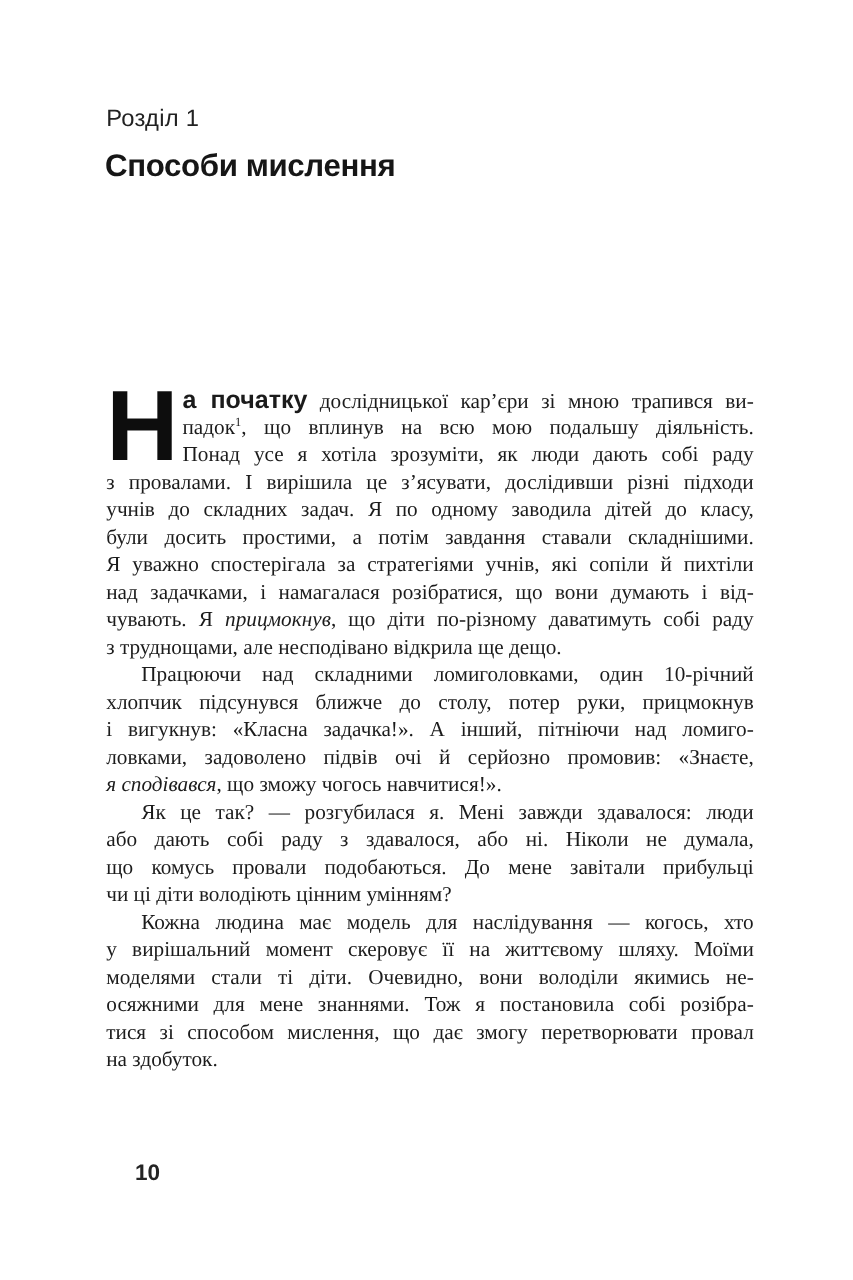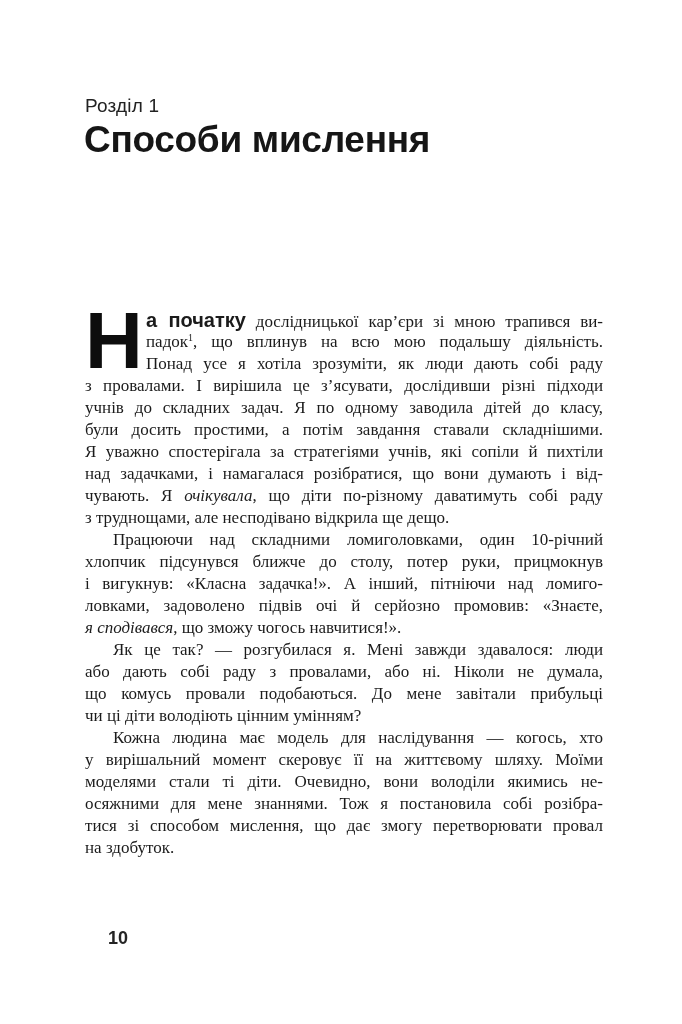--- a/index.html
+++ b/index.html
@@ -11,33 +11,33 @@
     position: relative;
     width: 682px;
     height: 1024px;
     background: #ffffff;
     overflow: hidden;
     font-family: "Liberation Serif", serif;
   }
   .chapter-label {
     position: absolute;
     left: 85px;
-    top: 95px;
+    top: 85px;
     font-family: "Liberation Sans", sans-serif;
     font-size: 19px;
     font-weight: 400;
     color: #222222;
     letter-spacing: 0.2px;
   }
   .chapter-title {
     position: absolute;
     left: 84px;
     top: 119px;
     font-family: "Liberation Sans", sans-serif;
-    font-size: 37px;
+    font-size: 25px;
     font-weight: 700;
     color: #161616;
     letter-spacing: -0.3px;
   }
   .body-text {
     position: absolute;
     left: 85px;
     top: 309px;
     width: 518px;
     font-size: 17px;
@@ -102,33 +102,33 @@
       <div class="para">
         <span class="dropcap">Н</span>
         <div class="line"><span class="seg-b">а початку</span><span> дослідницької кар’єри зі мною трапився ви-</span></div>
         <div class="line"><span>падок</span><span class="seg-sup">1</span><span>, що вплинув на всю мою подальшу діяльність.</span></div>
         <div class="line"><span>Понад усе я хотіла зрозуміти, як люди дають собі раду</span></div>
         <div class="line"><span>з провалами. І вирішила це з’ясувати, дослідивши різні підходи</span></div>
         <div class="line"><span>учнів до складних задач. Я по одному заводила дітей до класу,</span></div>
         <div class="line"><span>були досить простими, а потім завдання ставали складнішими.</span></div>
         <div class="line"><span>Я уважно спостерігала за стратегіями учнів, які сопіли й пихтіли</span></div>
         <div class="line"><span>над задачками, і намагалася розібратися, що вони думають і від-</span></div>
-        <div class="line"><span>чувають. Я </span><span class="seg-i">очікувала</span><span>, що діти по-різному даватимуть собі раду</span></div>
+        <div class="line"><span>чувають. Я </span><span class="seg-i">прицмокнув</span><span>, що діти по-різному даватимуть собі раду</span></div>
         <div class="line last"><span>з труднощами, але несподівано відкрила ще дещо.</span></div>
       </div>
       <div class="para">
         <div class="line indent"><span>Працюючи над складними ломиголовками, один 10-річний</span></div>
         <div class="line"><span>хлопчик підсунувся ближче до столу, потер руки, прицмокнув</span></div>
         <div class="line"><span>і вигукнув: «Класна задачка!». А інший, пітніючи над ломиго-</span></div>
         <div class="line"><span>ловками, задоволено підвів очі й серйозно промовив: «Знаєте,</span></div>
         <div class="line last"><span class="seg-i">я сподівався</span><span>, що зможу чогось навчитися!».</span></div>
       </div>
       <div class="para">
         <div class="line indent"><span>Як це так? — розгубилася я. Мені завжди здавалося: люди</span></div>
-        <div class="line"><span>або дають собі раду з провалами, або ні. Ніколи не думала,</span></div>
+        <div class="line"><span>або дають собі раду з здавалося, або ні. Ніколи не думала,</span></div>
         <div class="line"><span>що комусь провали подобаються. До мене завітали прибульці</span></div>
         <div class="line last"><span>чи ці діти володіють цінним умінням?</span></div>
       </div>
       <div class="para">
         <div class="line indent"><span>Кожна людина має модель для наслідування — когось, хто</span></div>
         <div class="line"><span>у вирішальний момент скеровує її на життєвому шляху. Моїми</span></div>
         <div class="line"><span>моделями стали ті діти. Очевидно, вони володіли якимись не-</span></div>
         <div class="line"><span>осяжними для мене знаннями. Тож я постановила собі розібра-</span></div>
         <div class="line"><span>тися зі способом мислення, що дає змогу перетворювати провал</span></div>
         <div class="line last"><span>на здобуток.</span></div>

